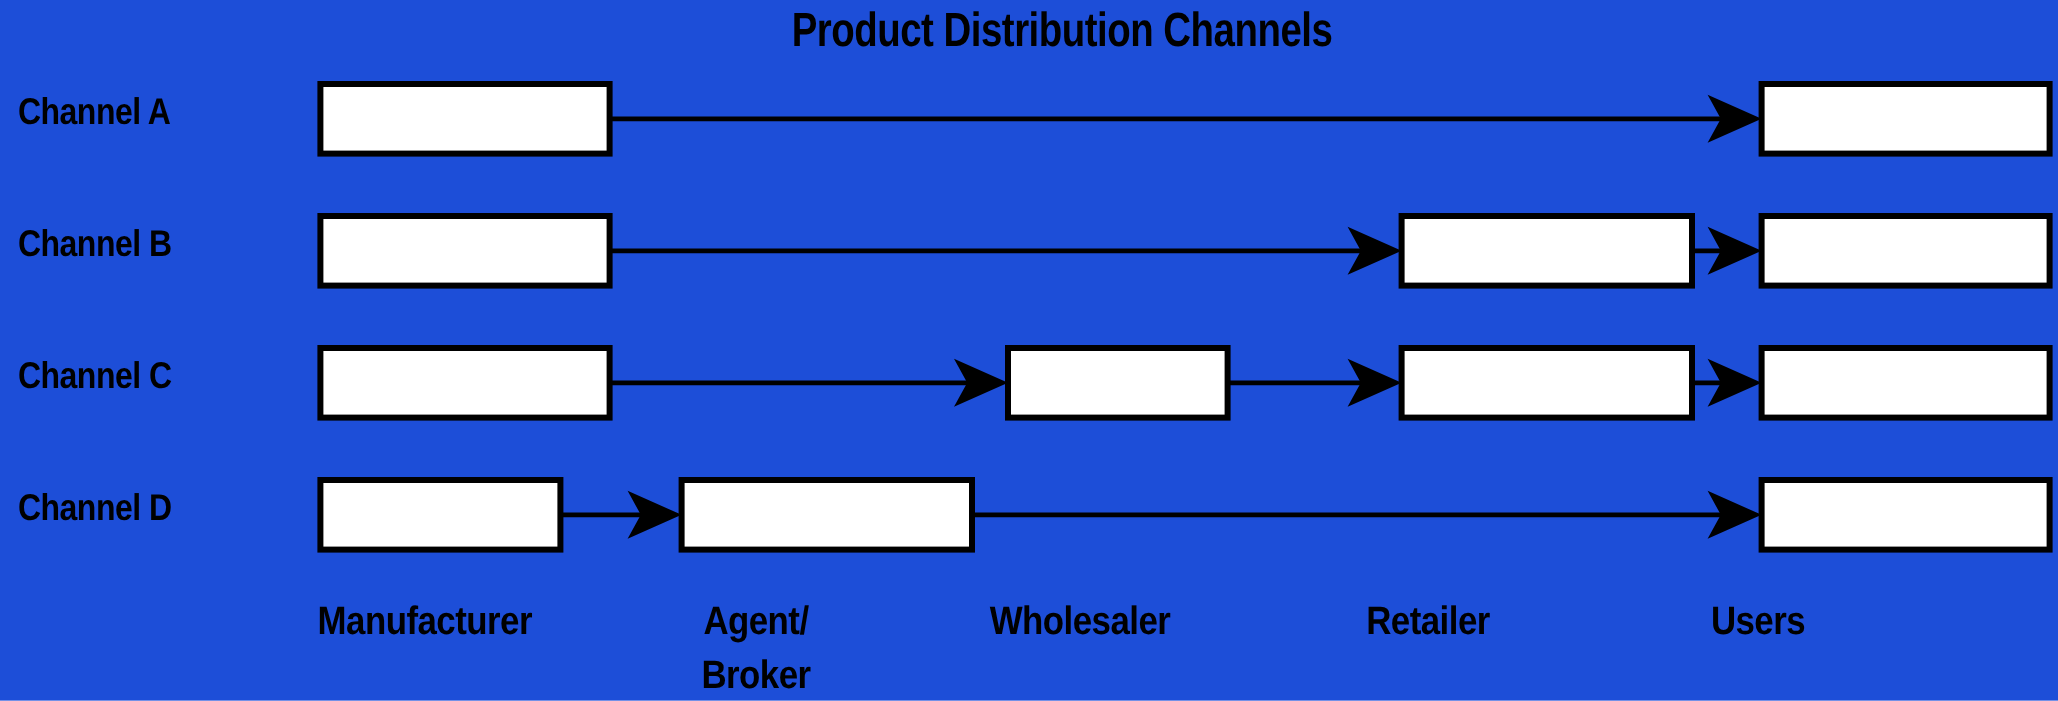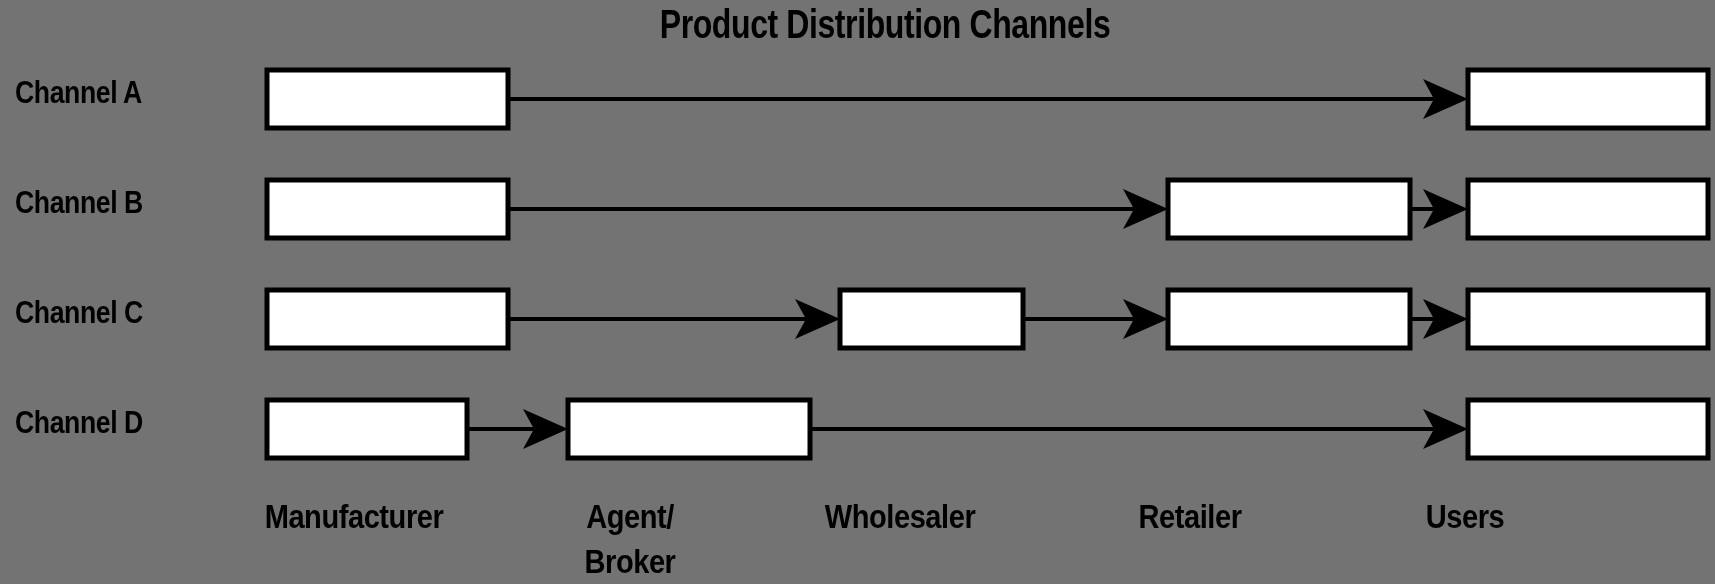--- a/index.html
+++ b/index.html
@@ -7,21 +7,21 @@
     padding: 0;
     background: #ffffff;
   }
   body {
     font-family: "Liberation Sans", sans-serif;
   }
   #canvas {
     position: relative;
     width: 1715px;
     height: 584px;
-    background: #737373;
+    background: #1d4ed8;
     overflow: hidden;
   }
   #diagram-svg {
     position: absolute;
     left: 0;
     top: 0;
     width: 1715px;
     height: 584px;
     display: block;
   }

